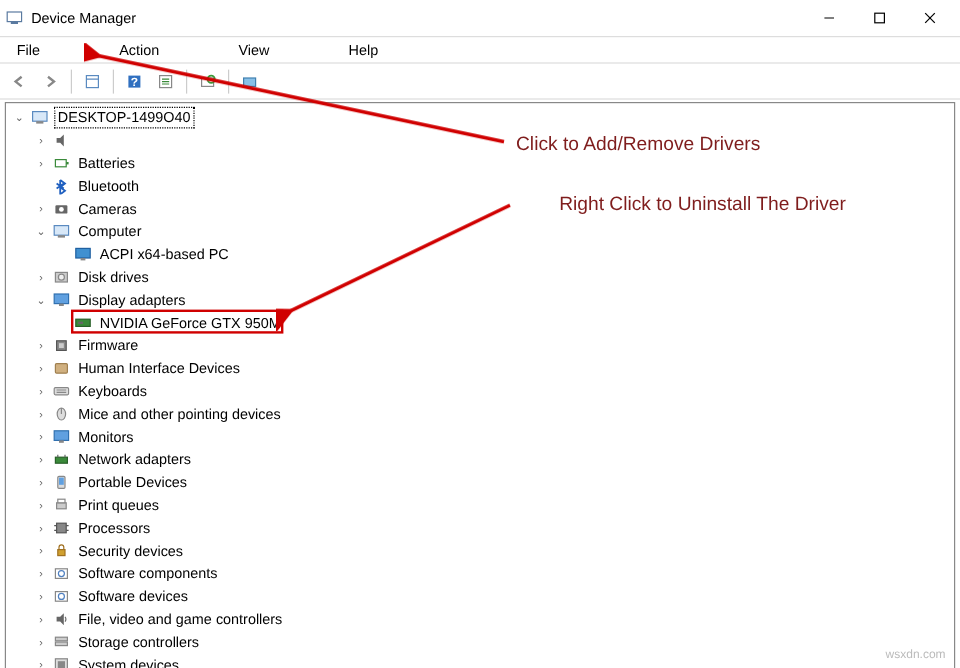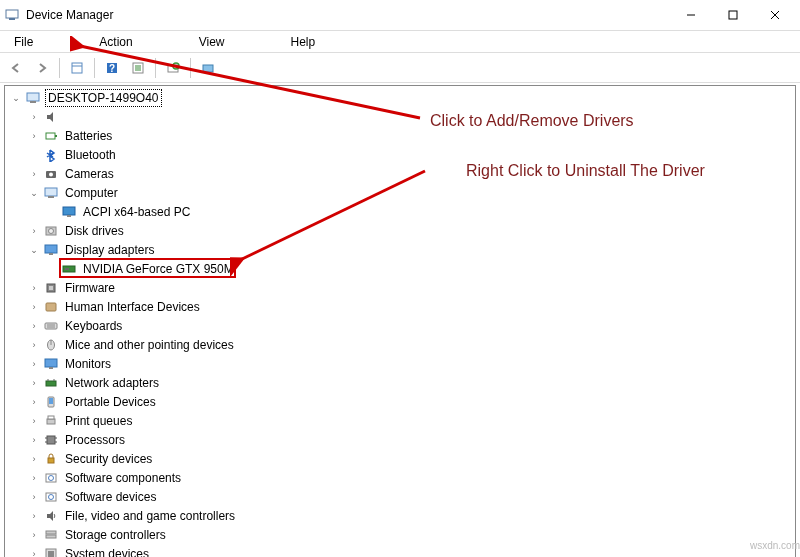--- a/index.html
+++ b/index.html
@@ -20,21 +20,21 @@
     .expander.blank { visibility: hidden; }
     .node-icon { width: 16px; height: 16px; margin: 0 4px 0 2px; display: flex; align-items: center; justify-content: center; }
     .node-label { padding: 1px 2px; }
     .node-label.selected { border: 1px dotted #000; }
     .indent-0 { padding-left: 4px; }
     .indent-1 { padding-left: 22px; }
     .indent-2 { padding-left: 40px; }
     .highlight-box { position: absolute; border: 2px solid #d00000; pointer-events: none; }
     .annotation { position: absolute; color: #7f1d1d; font-size: 16px; font-weight: 400; pointer-events: none; }
     .arrow { position: absolute; pointer-events: none; }
-    .watermark { position: absolute; right: 0; bottom: 6px; font-size: 10px; color: #bbb; }
+    .watermark { position: absolute; right: 12px; bottom: 6px; font-size: 10px; color: #bbb; }
     svg { display: block; }
   </style>
 </head>
 <body>
 
 <div class="titlebar">
   <span class="titlebar-icon">
     <svg width="14" height="14" viewBox="0 0 14 14">
         <rect x="1" y="2" width="12" height="8" fill="#fff" stroke="#5a7aa0" stroke-width="1"></rect>
         <rect x="4" y="10" width="6" height="2" fill="#5a7aa0"></rect>

